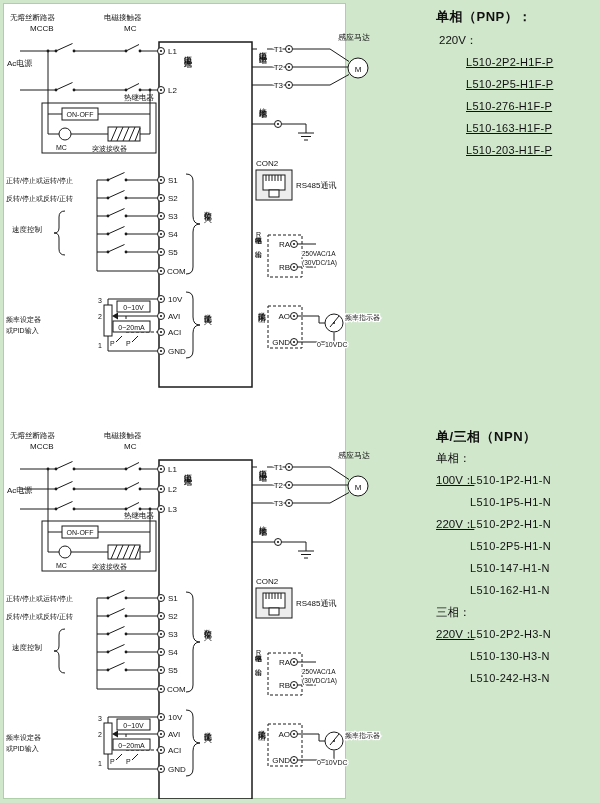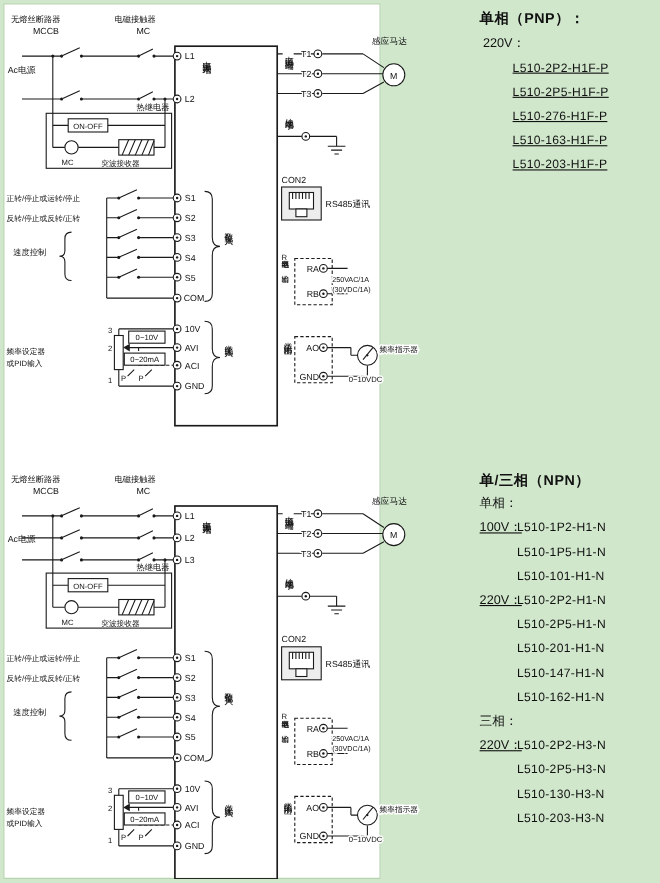--- a/index.html
+++ b/index.html
@@ -271,50 +271,41 @@
     <div class="rp-title">单/三相（NPN）</div>
     <div class="rp-sub">单相：</div>
 
     <div class="rp-row">
       <span class="v">100V：</span>
       <span>L510-1P2-H1-N</span>
     </div>
     <div class="rp-row indent">
         <span>L510-1P5-H1-N</span>
       </div>
-    <div class="rp-row indent">
-        <span>L510-101-H1-N</span>
-      </div>
 
     <div class="rp-row">
       <span class="v">220V：</span>
       <span>L510-2P2-H1-N</span>
     </div>
     <div class="rp-row indent">
         <span>L510-2P5-H1-N</span>
       </div>
     <div class="rp-row indent">
-        <span>L510-201-H1-N</span>
-      </div>
-    <div class="rp-row indent">
         <span>L510-147-H1-N</span>
       </div>
     <div class="rp-row indent">
         <span>L510-162-H1-N</span>
       </div>
 
     <div class="rp-sub">三相：</div>
 
     <div class="rp-row">
       <span class="v">220V：</span>
       <span>L510-2P2-H3-N</span>
     </div>
     <div class="rp-row indent">
-        <span>L510-2P5-H3-N</span>
-      </div>
-    <div class="rp-row indent">
         <span>L510-130-H3-N</span>
       </div>
     <div class="rp-row indent">
-        <span>L510-203-H3-N</span>
+        <span>L510-242-H3-N</span>
       </div>
   </div>
 </div>
 
 </body></html>

